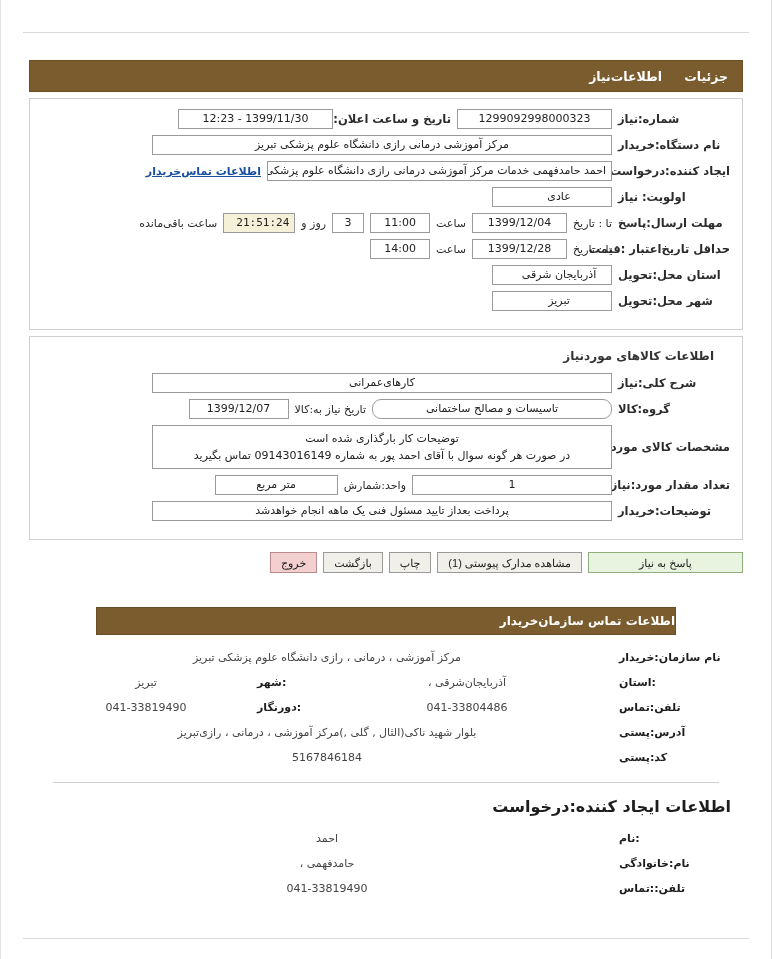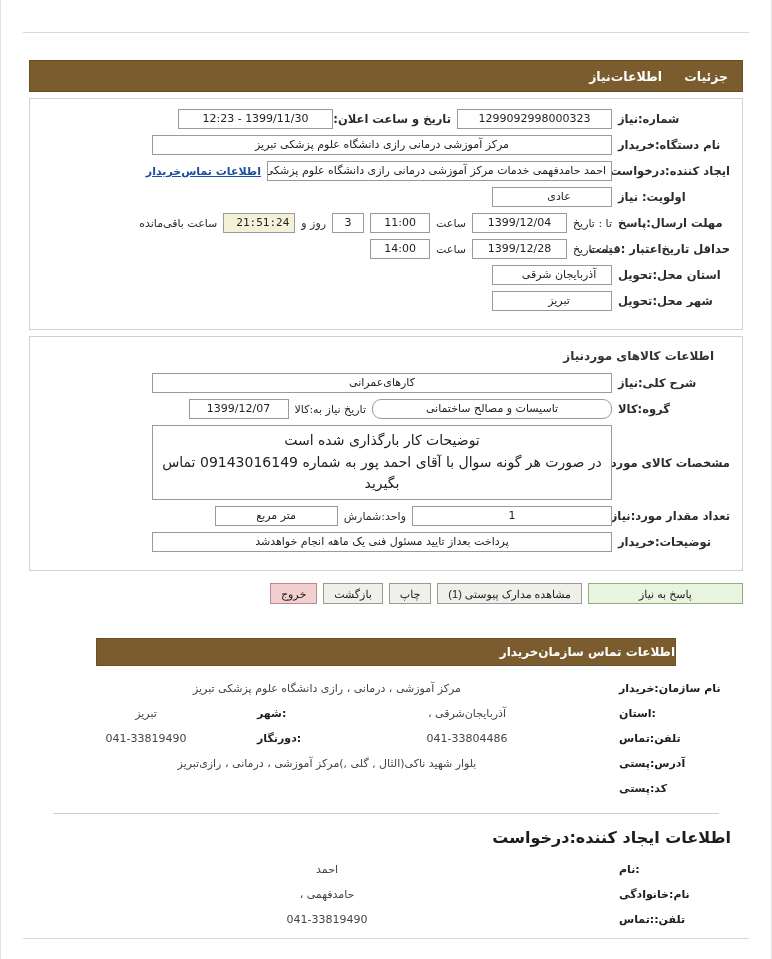--- a/index.html
+++ b/index.html
@@ -131,21 +131,21 @@
 
   .inline-txt {
     font-size: 11px;
     color: #2b2b2b;
     white-space: nowrap;
   }
 
   .multiline {
     border: 1px solid #9a9a9a;
     background: #fff;
-    font-size: 14px;
+    font-size: 11px;
     color: #222;
     padding: 4px 6px;
     text-align: center;
     line-height: 1.55;
     width: 460px;
     direction: rtl;
   }
 
   
   .btn-row {
@@ -362,20 +362,21 @@
         <span class="v2">041-33819490</span>
       </div>
 
       <div class="kv">
         <span class="k">آدرس:پستی</span>
         <span class="v">بلوار  شهید  ناکی(الثال , گلی ,)مرکز آموزشی ، درمانی ، رازی‌تبریز</span>
       </div>
 
       <div class="kv">
         <span class="k">کد:پستی</span>
+        <span class="v">5167846184</span>
       </div>
 
       <div class="hr-light"></div>
 
       <div class="sub-title">اطلاعات ایجاد کننده:درخواست</div>
 
       <div class="kv">
         <span class="k">:نام</span>
         <span class="v">احمد</span>
       </div>

